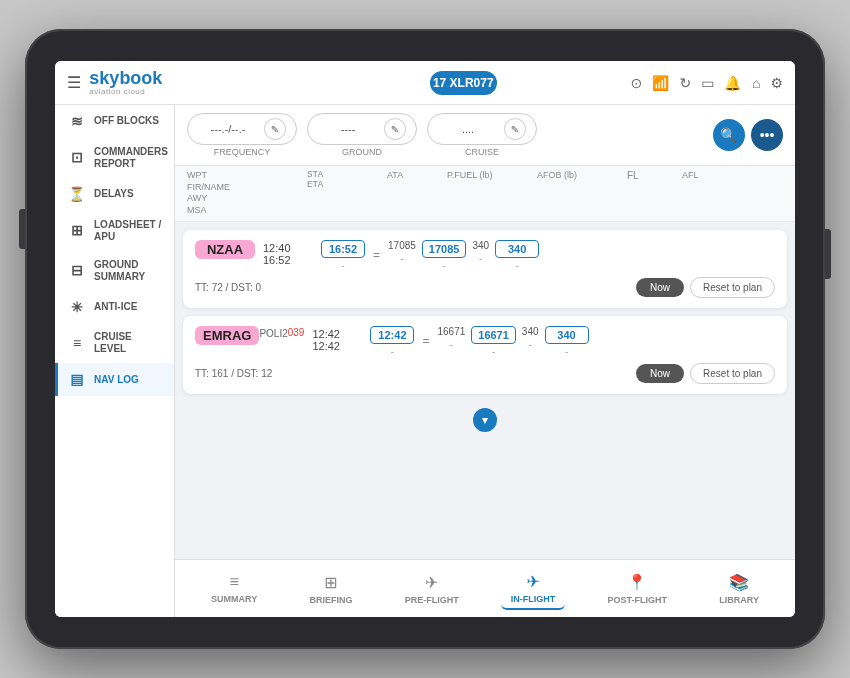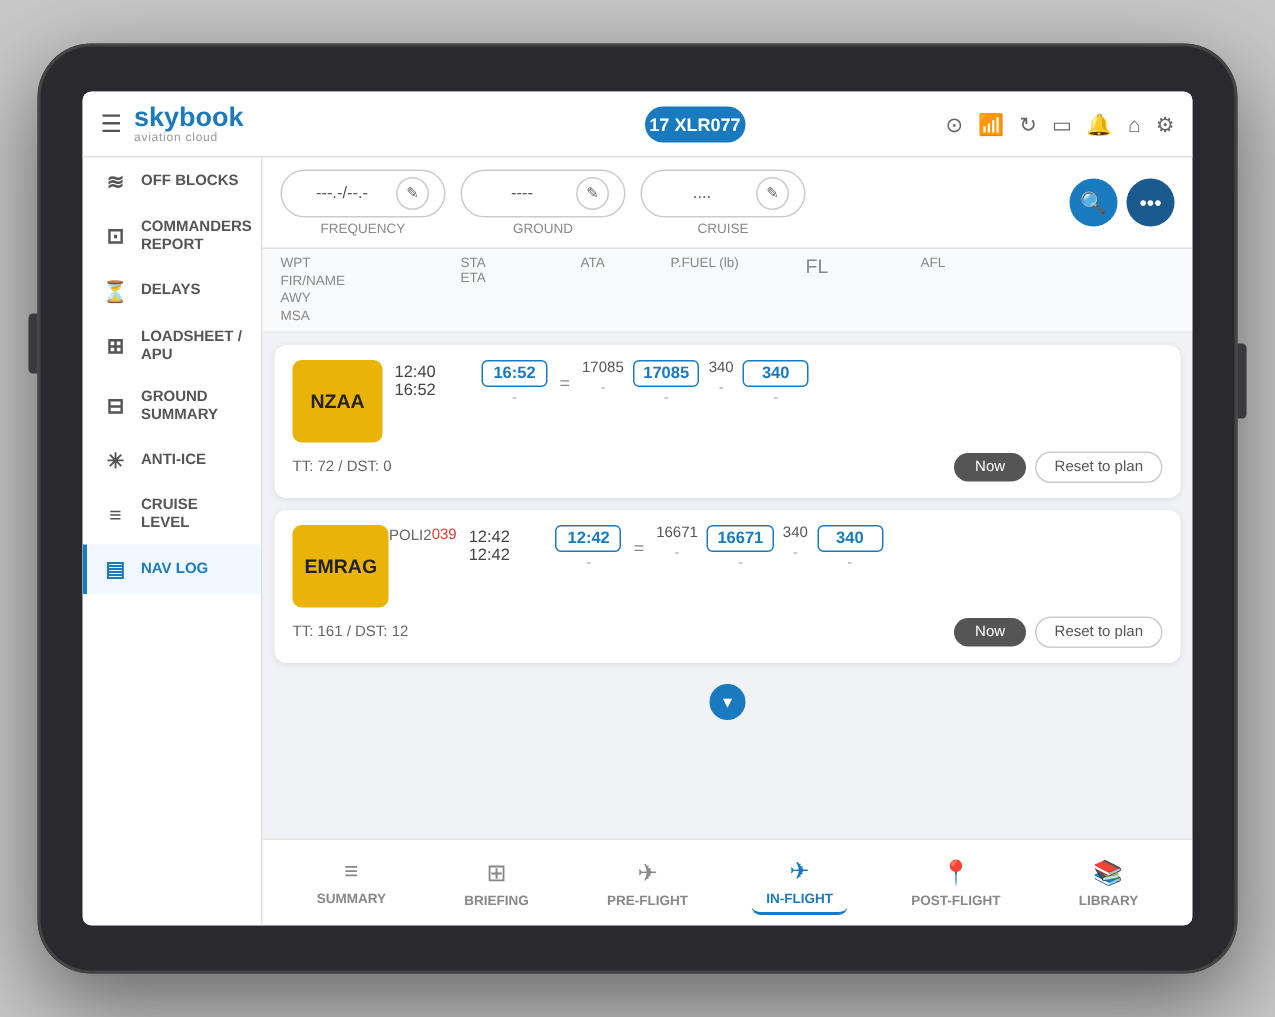--- a/index.html
+++ b/index.html
@@ -246,26 +246,26 @@
     
     .table-header {
       display: flex;
       padding: 4px 12px;
       background: #f8f9fa;
       border-bottom: 1px solid #e8e8e8;
       flex-shrink: 0;
     }
 
     .col-wpt { width: 120px; font-size: 9px; color: #888; line-height: 1.3; }
-    .col-sta { width: 80px; font-size: 9px; color: #888; }
+    .col-sta { width: 80px; font-size: 9px; color: #888; font-family: Liberation Mono, monospace; }
     .col-ata { width: 60px; font-size: 9px; color: #888; }
     .col-pfuel { width: 90px; font-size: 9px; color: #888; }
     .col-afob { width: 90px; font-size: 9px; color: #888; }
-    .col-fl { width: 55px; font-size: 13px; color: #888; }
-    .col-afl { width: 60px; font-size: 9px; color: #888; text-align: center; }
+    .col-fl { width: 55px; font-size: 10px; color: #888; }
+    .col-afl { width: 60px; font-size: 9px; color: #888; }
 
     
     .navlog-rows {
       flex: 1;
       overflow-y: auto;
       padding: 8px;
       display: flex;
       flex-direction: column;
       gap: 8px;
     }
@@ -278,23 +278,23 @@
       box-shadow: 0 1px 4px rgba(0,0,0,0.08);
     }
 
     .nav-card-row1 {
       display: flex;
       align-items: flex-start;
       gap: 8px;
     }
 
     .wpt-badge {
-      background: #eab308;
+      background: #f9a8d4;
       border-radius: 6px;
-      padding: 20px 8px;
+      padding: 2px 8px;
       font-size: 13px;
       font-weight: 700;
       color: #222;
       min-width: 60px;
       text-align: center;
       flex-shrink: 0;
     }
 
     .time-col {
       display: flex;
@@ -529,20 +529,21 @@
             <button class="action-btn btn-blue">🔍</button>
             <button class="action-btn btn-darkblue">•••</button>
           </div>
         </div>
 
         <div class="table-header">
           <div class="col-wpt">WPT<br>FIR/NAME<br>AWY<br>MSA</div>
           <div class="col-sta">STA<br>ETA</div>
           <div class="col-ata">ATA</div>
           <div class="col-pfuel">P.FUEL (lb)</div>
+          <div class="col-afob">AFOB (lb)</div>
           <div class="col-fl">FL</div>
           <div class="col-afl">AFL</div>
         </div>
 
         <div class="navlog-rows">
 
           <div class="nav-card">
             <div class="nav-card-row1">
               <div class="wpt-badge">NZAA</div>
               <div class="time-col">

